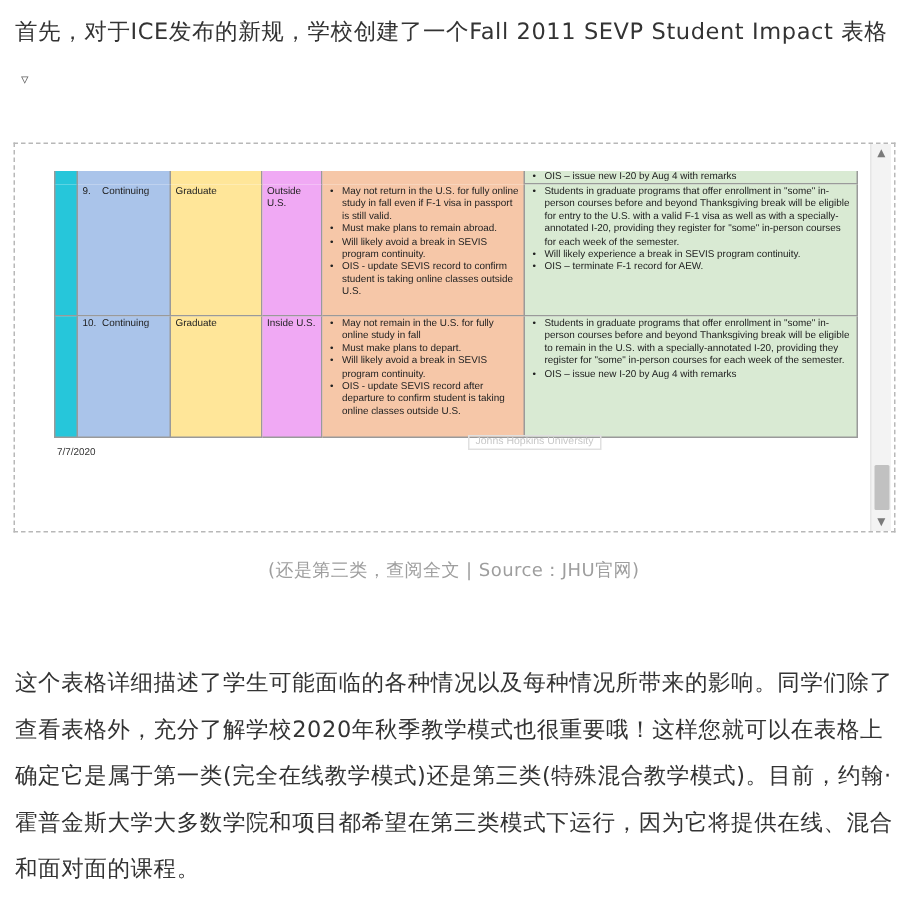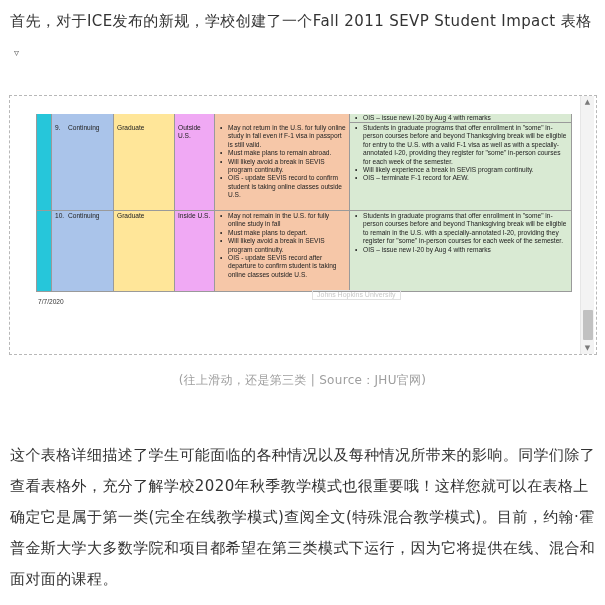--- a/index.html
+++ b/index.html
@@ -124,15 +124,15 @@
     <div class="date">7/7/2020</div>
   </div>
 
   <div class="vscroll">
     <div class="up">▲</div>
     <div class="thumb"></div>
     <div class="dn">▼</div>
   </div>
 </div>
 
-<div class="caption">(往上滑动，还是第三类 | Source：JHU官网)</div>
+<div class="caption">(还是第三类，查阅全文 | Source：JHU官网)</div>
 
-<div class="body-text">这个表格详细描述了学生可能面临的各种情况以及每种情况所带来的影响。同学们除了查看表格外，充分了解学校2020年秋季教学模式也很重要哦！这样您就可以在表格上确定它是属于第一类(完全在线教学模式)查阅全文(特殊混合教学模式)。目前，约翰·霍普金斯大学大多数学院和项目都希望在第三类模式下运行，因为它将提供在线、混合和面对面的课程。</div>
+<div class="body-text">这个表格详细描述了学生可能面临的各种情况以及每种情况所带来的影响。同学们除了查看表格外，充分了解学校2020年秋季教学模式也很重要哦！这样您就可以在表格上确定它是属于第一类(完全在线教学模式)还是第三类(特殊混合教学模式)。目前，约翰·霍普金斯大学大多数学院和项目都希望在第三类模式下运行，因为它将提供在线、混合和面对面的课程。</div>
 
 </body></html>

